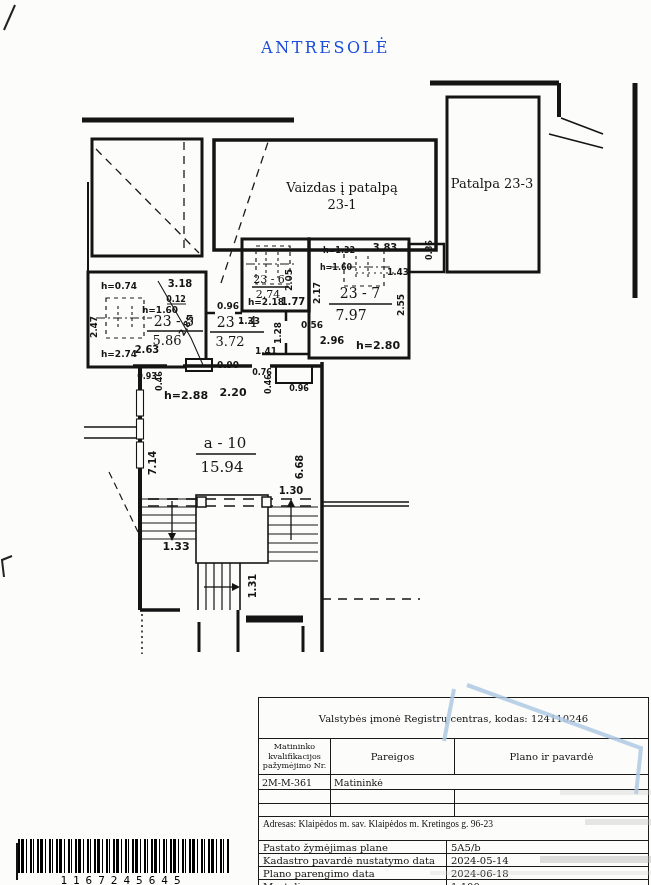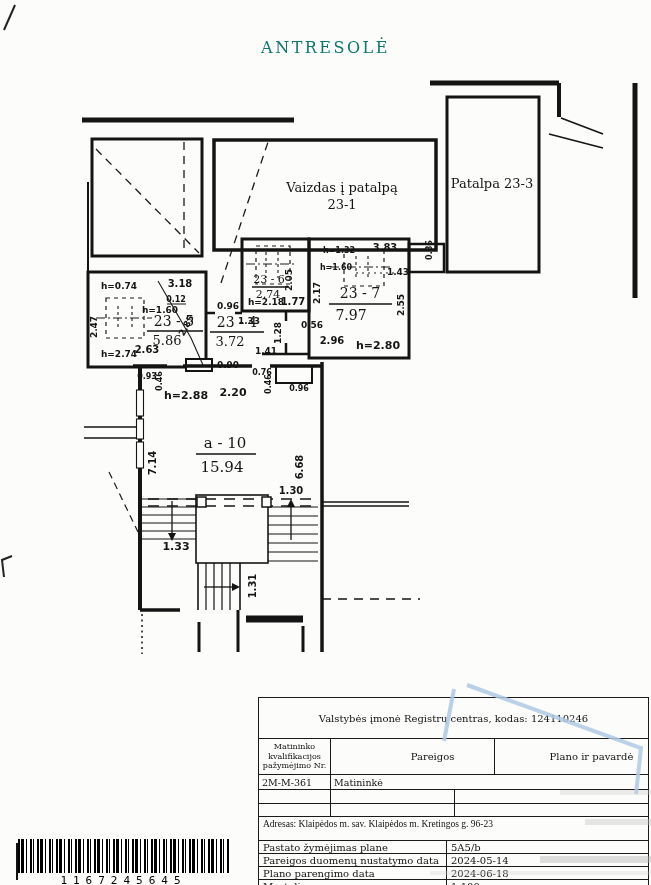--- a/index.html
+++ b/index.html
@@ -4,21 +4,21 @@
 <style>
   html,body{margin:0;padding:0;}
   body{
     width:651px;height:885px;overflow:hidden;position:relative;
     background:#fcfcfa;color:#111;
     font-family:"DejaVu Serif", serif;
   }
   .page{position:absolute;inset:0;}
   .title{
     position:absolute;top:38px;left:0;width:651px;text-align:center;
-    font:500 16px "DejaVu Serif", serif;letter-spacing:2.5px;color:#0f766e;
+    font:500 16px "DejaVu Serif", serif;letter-spacing:2.5px;color:#1d4ed8;
   }
   svg.plan{position:absolute;left:0;top:0;}
   svg.plan text{fill:#151515;}
   .dim{font:600 9px "DejaVu Sans", sans-serif;}
   .dim8{font:600 8px "DejaVu Sans", sans-serif;}
   .dim10{font:600 10px "DejaVu Sans", sans-serif;}
   .dim11{font:600 11px "DejaVu Sans", sans-serif;}
   .room{font:14px "DejaVu Serif", serif;}
   .room11{font:11px "DejaVu Serif", serif;}
   .room13{font:13px "DejaVu Serif", serif;}
@@ -28,21 +28,21 @@
     position:absolute;left:258px;top:697px;width:391px;
     border:1.2px solid #1a1a1a;box-sizing:border-box;
     font-family:"DejaVu Serif", serif;color:#111;background:transparent;
   }
   .rrow{display:flex;box-sizing:border-box;border-top:1px solid #1a1a1a;}
   .rrow:first-child{border-top:none;}
   .cell{box-sizing:border-box;border-right:1px solid #1a1a1a;display:flex;align-items:center;}
   .cell:last-child{border-right:none;}
   .tr-org{height:40px;align-items:center;justify-content:center;
     font-size:10.5px;text-align:center;}
-  .tr-head{height:36px;gap:40px;}
+  .tr-head{height:36px;}
   .c1{width:72px;flex:none;}
   .c2{width:124px;flex:none;}
   .c3{flex:1;}
   .hc{justify-content:center;text-align:center;font-size:10px;}
   .hc.small{font-size:8px;line-height:1.18;}
   .tr-data{height:15px;font-size:9.5px;}
   .tr-data .cell{padding-left:3px;}
   .tr-empty1{height:14px;}
   .tr-empty2{height:13px;}
   .tr-addr{height:24px;font-size:9.5px;font-family:Liberation Serif, serif;}
@@ -266,21 +266,21 @@
         <div class="cell c3"></div>
     </div>
     <div class="rrow tr-addr">
       <div class="cell c3">Adresas: Klaipėdos m. sav. Klaipėdos m. Kretingos g. 96-23</div>
     </div>
     <div class="rrow tr-kv">
       <div class="cell kl">Pastato žymėjimas plane</div>
       <div class="cell kv">5A5/b</div>
     </div>
     <div class="rrow tr-kv">
-      <div class="cell kl">Pareigos duomenų nustatymo data</div>
+      <div class="cell kl">Kadastro pavardė nustatymo data</div>
       <div class="cell kv">2024-05-14</div>
     </div>
     <div class="rrow tr-kv">
       <div class="cell kl">Plano parengimo data</div>
       <div class="cell kv">2024-06-18</div>
     </div>
     <div class="rrow tr-kv">
       <div class="cell kl">Mastelis</div>
       <div class="cell kv">1:100</div>
     </div>

